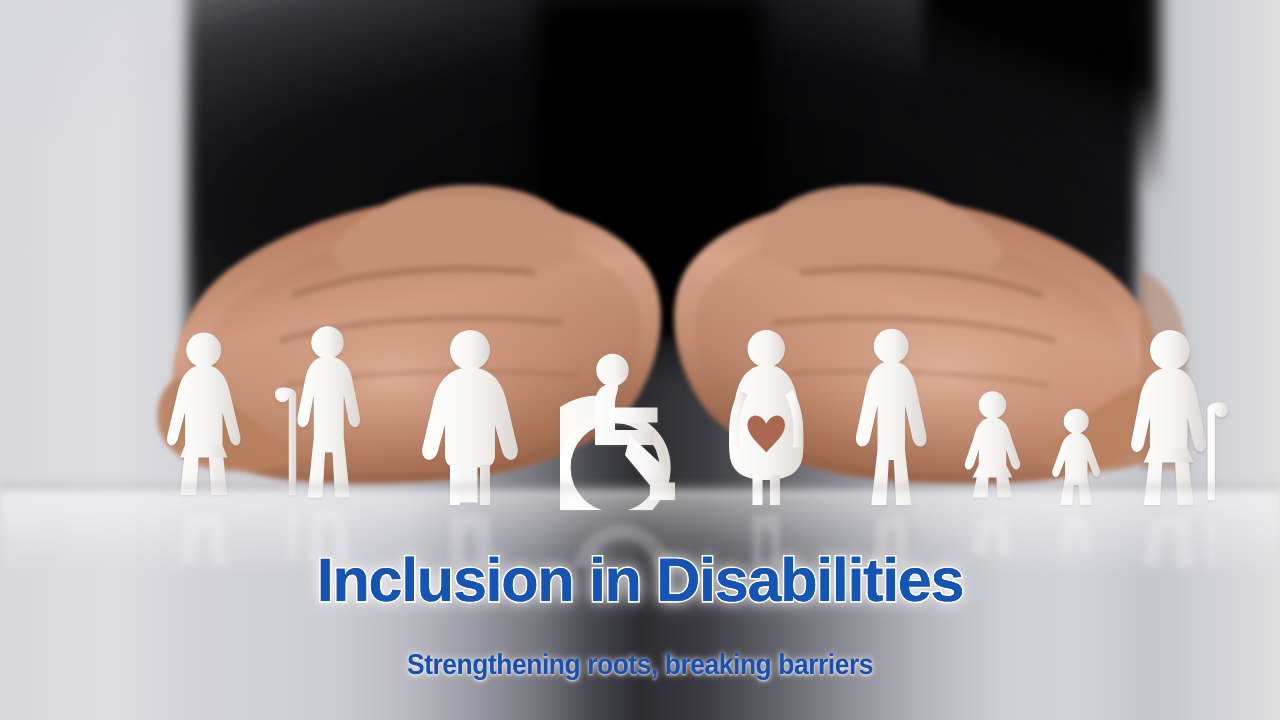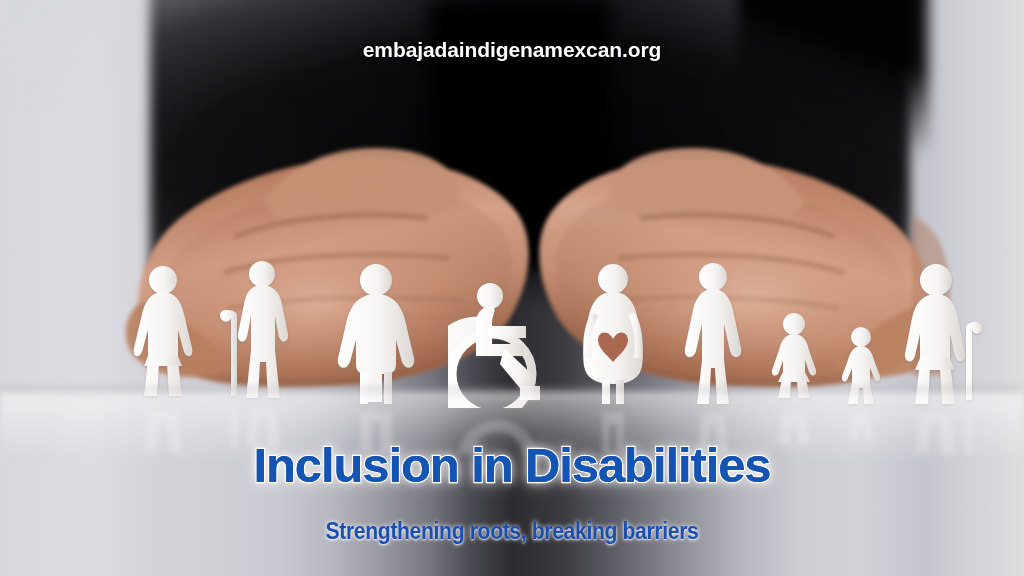--- a/index.html
+++ b/index.html
@@ -456,20 +456,19 @@
       <svg width="92" height="50" viewBox="0 0 92 50">
         <path d="M19,0 L32,0 L34,32 L44,32 L46,0 L59,0 L54,40 L24,40 Z" fill="#ffffff"></path>
         <rect x="70" y="0" width="6" height="40" fill="#ffffff"></rect>
       </svg>
     </div>
   </div>
 
   <div class="table-edge"></div>
   <div class="table-sheen"></div>
 
-  <div class="site-url">embajadaindigenamexcan.org</div>
 
   <div class="title">Inclusion in Disabilities</div>
   <div class="title-fill">Inclusion in Disabilities</div>
 
   <div class="subtitle">Strengthening roots, breaking barriers</div>
 
 </div>
 
 </body></html>

